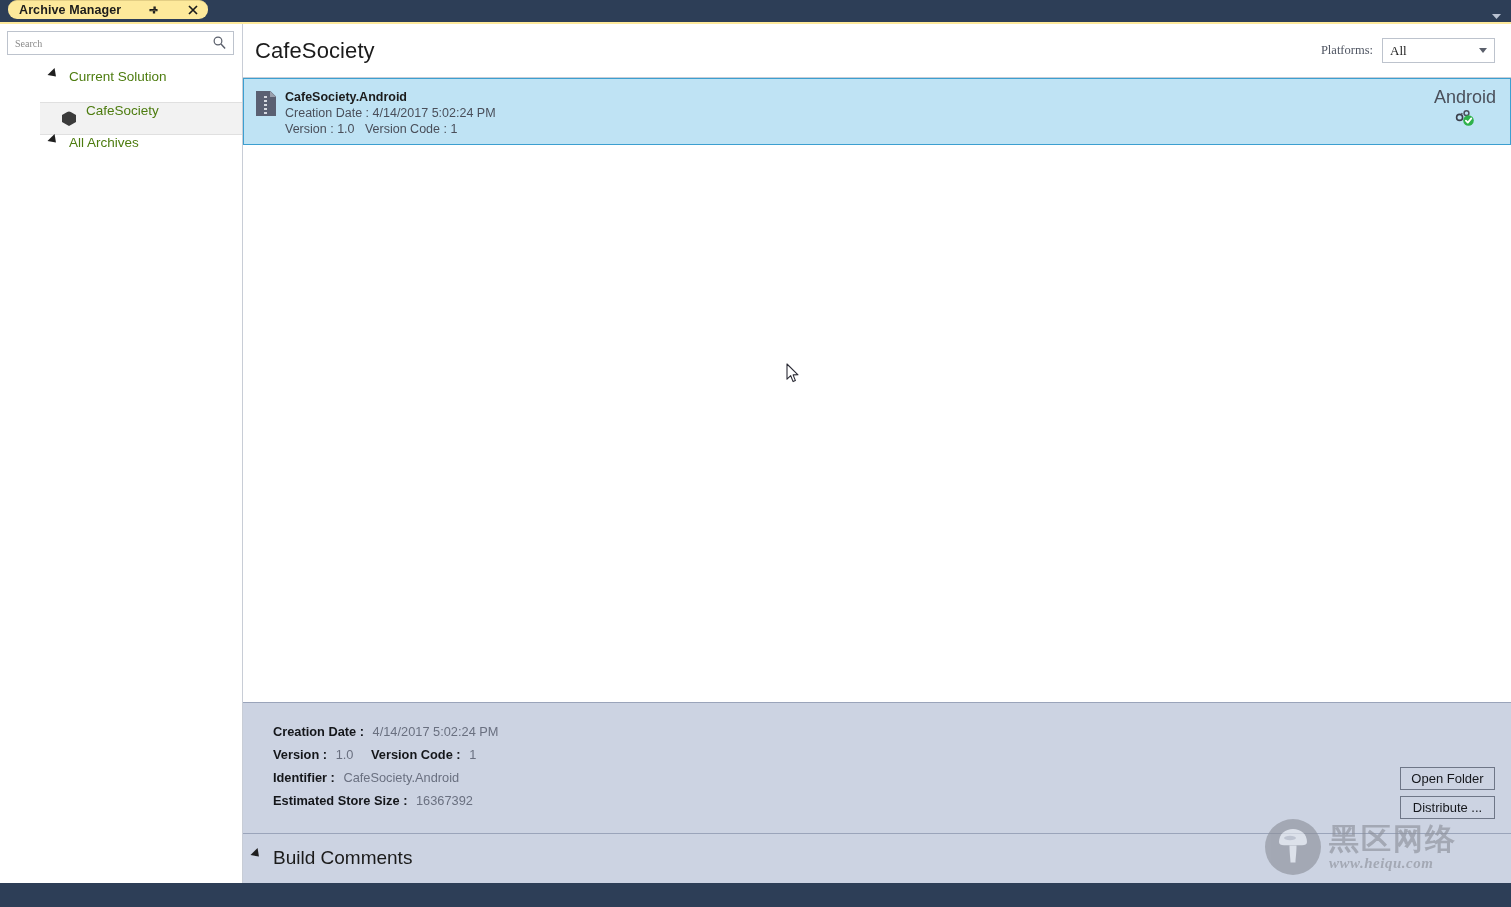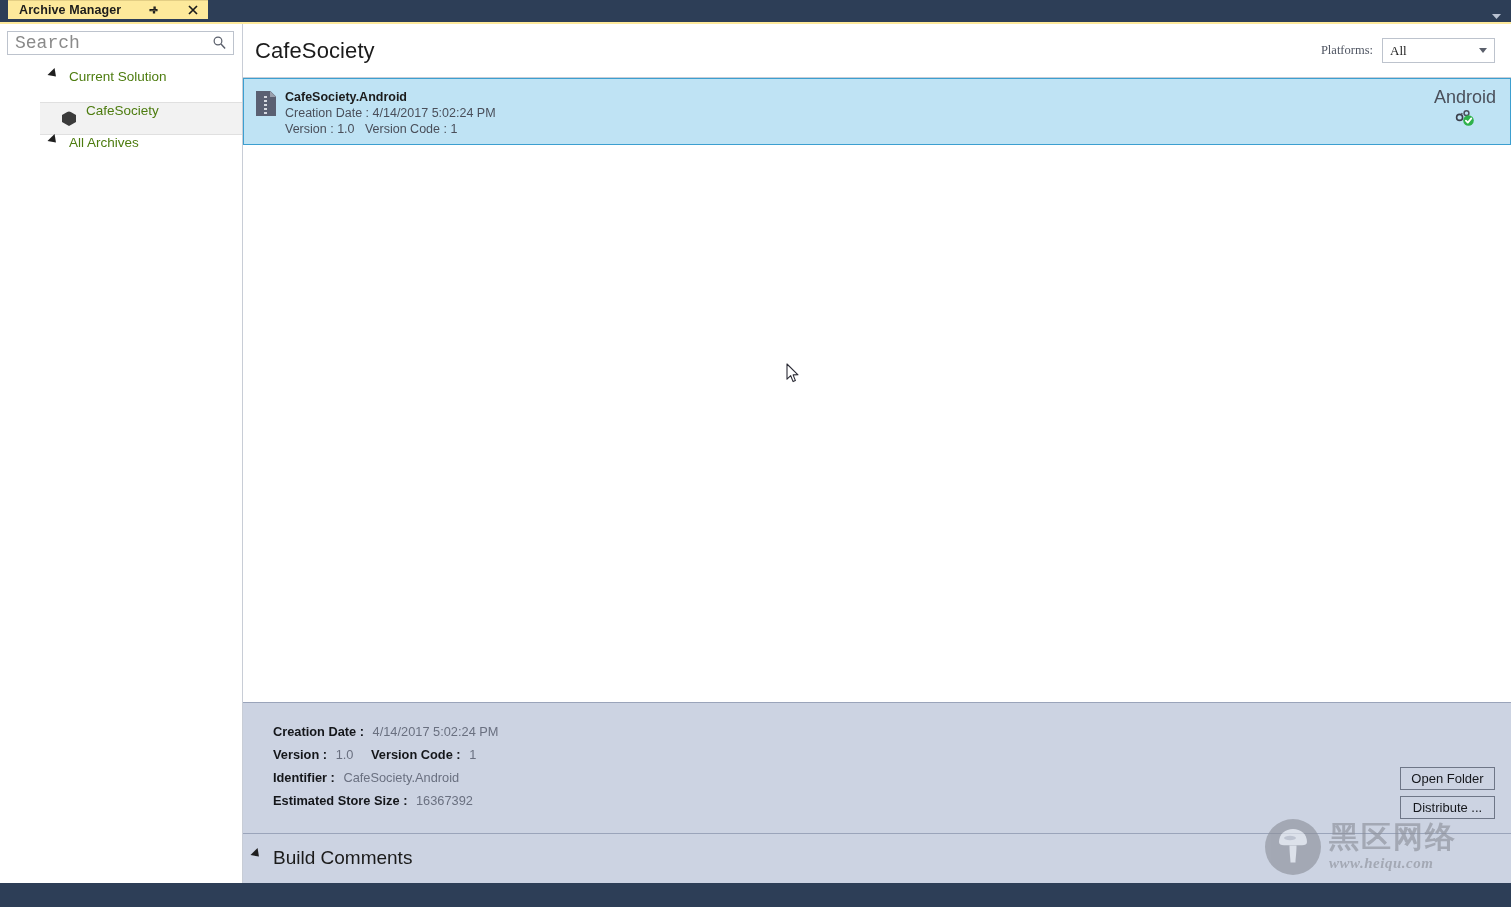--- a/index.html
+++ b/index.html
@@ -23,20 +23,21 @@
     background: #2d3e57;
   }
   .doc-tab {
     position: absolute; left: 8px; top: 0;
     height: 19px;
     background: #fde99b;
     border-top: 1px solid #e3ce84;
     display: flex; align-items: center;
     padding: 0 9px 0 11px;
     gap: 26px;
+    border-radius: 9px;
   }
   .doc-tab .tab-title {
     font-size: 12.5px;
     font-weight: bold;
     color: #1b1b1b;
     letter-spacing: .1px;
     white-space: nowrap;
   }
   .tab-icon {
     width: 13px; height: 13px;
@@ -74,22 +75,22 @@
     margin: 7px 8px 0 7px;
     height: 24px;
     border: 1px solid #bdc3cd;
     background: #ffffff;
     display: flex; align-items: center;
     position: relative;
   }
   .search-input {
     flex: 1;
     border: 0; outline: 0;
-    font-family: Liberation Mono, monospace;
-    font-size: 18px;
+    font-family: Liberation Serif, serif;
+    font-size: 10px;
     color: #0c4a6e;
     padding: 0 24px 0 7px;
     background: transparent;
     height: 100%;
   }
   .search-input::placeholder { color: #8a8a8a; }
   .search-icon {
     position: absolute; right: 6px; top: 3px;
     width: 15px; height: 15px;
     color: #5a5f6b;
@@ -326,21 +327,21 @@
     pointer-events: none;
   }
   .wm-circle {
     width: 56px; height: 56px;
     border-radius: 50%;
     background: #8b8f99;
     flex: 0 0 auto;
     position: relative;
   }
   .wm-cn {
-    font-family: Liberation Mono, monospace;
+    font-family: Liberation Sans, sans-serif;
     font-size: 30px;
     font-weight: bold;
     color: #8b8f99;
     letter-spacing: 2px;
     line-height: 32px;
   }
   .wm-url {
     font-family: "Liberation Serif", serif;
     font-style: italic;
     font-size: 15px;

